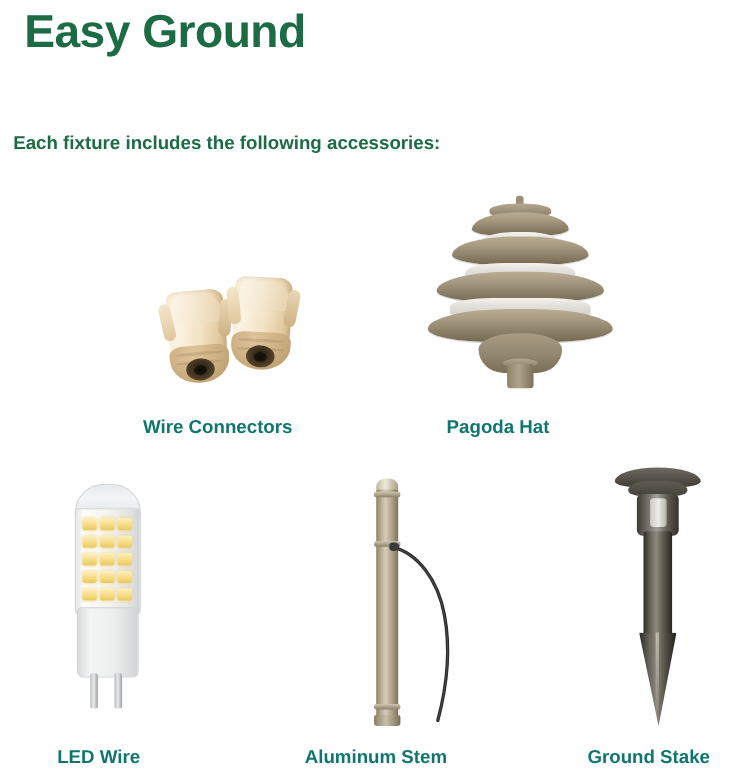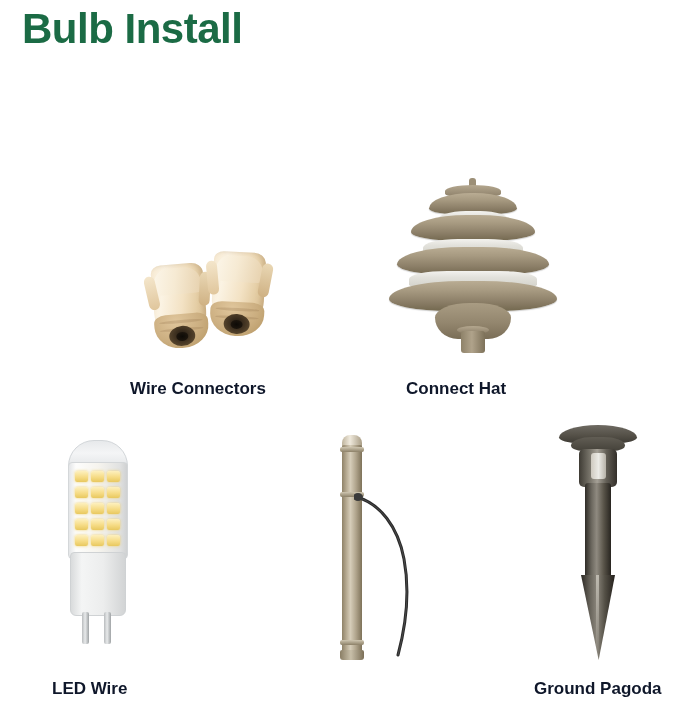--- a/index.html
+++ b/index.html
@@ -47,21 +47,21 @@
     font-size: 17px;
     font-weight: bold;
     color: #1b6b45;
   }
 
   
   .caption {
     position: absolute;
     font-size: 17px;
     font-weight: bold;
-    color: #0f172a;
+    color: #0f766e;
     white-space: nowrap;
   }
   .cap-wire      { left: 130px; top: 379px; }
   .cap-pagoda    { left: 406px; top: 379px; }
   .cap-led       { left: 52px;  top: 679px; }
   .cap-stem      { left: 277px; top: 679px; }
   .cap-stake     { left: 534px; top: 679px; }
 
   
   .fig { position: absolute; }
@@ -317,21 +317,22 @@
     left: 41px; top: 150px;
     width: 3px; height: 82px;
     background: linear-gradient(180deg,rgba(200,196,186,.85), rgba(120,116,106,0));
   }
 </style>
 </head>
 <body>
 
 <div class="page">
 
-  <div class="title">Bulb Install</div>
+  <div class="title">Easy Ground</div>
+  <div class="accessories-line">Each fixture includes the following accessories:</div>
 
   <div class="fig wire-group">
     <div class="connector conn-a">
       <div class="conn-body"></div>
       <div class="conn-shoulder"></div>
       <div class="conn-wing-l"></div>
       <div class="conn-wing-r"></div>
       <div class="conn-skirt"></div>
       <div class="conn-rib" style="top:56px"></div>
       <div class="conn-rib" style="top:64px"></div>
@@ -357,21 +358,21 @@
     <div class="pg-glass pg-g1"></div>
     <div class="pg-tier pg-t2"></div>
     <div class="pg-glass pg-g2"></div>
     <div class="pg-tier pg-t3"></div>
     <div class="pg-glass pg-g3"></div>
     <div class="pg-tier pg-t4"></div>
     <div class="pg-base"></div>
     <div class="pg-collar"></div>
     <div class="pg-neck"></div>
   </div>
-  <div class="caption cap-pagoda">Connect Hat</div>
+  <div class="caption cap-pagoda">Pagoda Hat</div>
 
   <div class="fig led-group">
     <div class="led-dome"></div>
     <div class="led-body">
       <div class="led-chip" style="left:6px;  top:8px;  width:13px; height:11px;"></div>
       <div class="led-chip" style="left:22px; top:8px;  width:13px; height:11px;"></div>
       <div class="led-chip" style="left:38px; top:8px;  width:13px; height:11px;"></div>
       <div class="led-chip" style="left:6px;  top:24px; width:13px; height:11px;"></div>
       <div class="led-chip" style="left:22px; top:24px; width:13px; height:11px;"></div>
       <div class="led-chip" style="left:38px; top:24px; width:13px; height:11px;"></div>
@@ -397,25 +398,26 @@
     <div class="stem-band" style="top:12px"></div>
     <div class="stem-band" style="top:57px"></div>
     <div class="stem-band" style="top:205px"></div>
     <div class="stem-foot"></div>
     <svg class="stem-wire" viewBox="0 0 84 165">
       <path d="M2,4 C26,10 44,34 50,66 C56,98 52,132 44,162" fill="none" stroke="#2a2a2a" stroke-width="3" stroke-linecap="round"></path>
       <path d="M2,4 C26,10 44,34 50,66 C56,98 52,132 44,162" fill="none" stroke="#6a6a6a" stroke-width="1" stroke-linecap="round" opacity="0.5"></path>
       <ellipse cx="4" cy="4" rx="5" ry="4" fill="#3a3a3a"></ellipse>
     </svg>
   </div>
+  <div class="caption cap-stem">Aluminum Stem</div>
 
   <div class="fig stake-group">
     <div class="stk-cap"></div>
     <div class="stk-cap2"></div>
     <div class="stk-collar"></div>
     <div class="stk-slot"></div>
     <div class="stk-shaft"></div>
     <div class="stk-point"></div>
     <div class="stk-edge"></div>
   </div>
-  <div class="caption cap-stake">Ground Pagoda</div>
+  <div class="caption cap-stake">Ground Stake</div>
 
 </div>
 
 </body></html>

